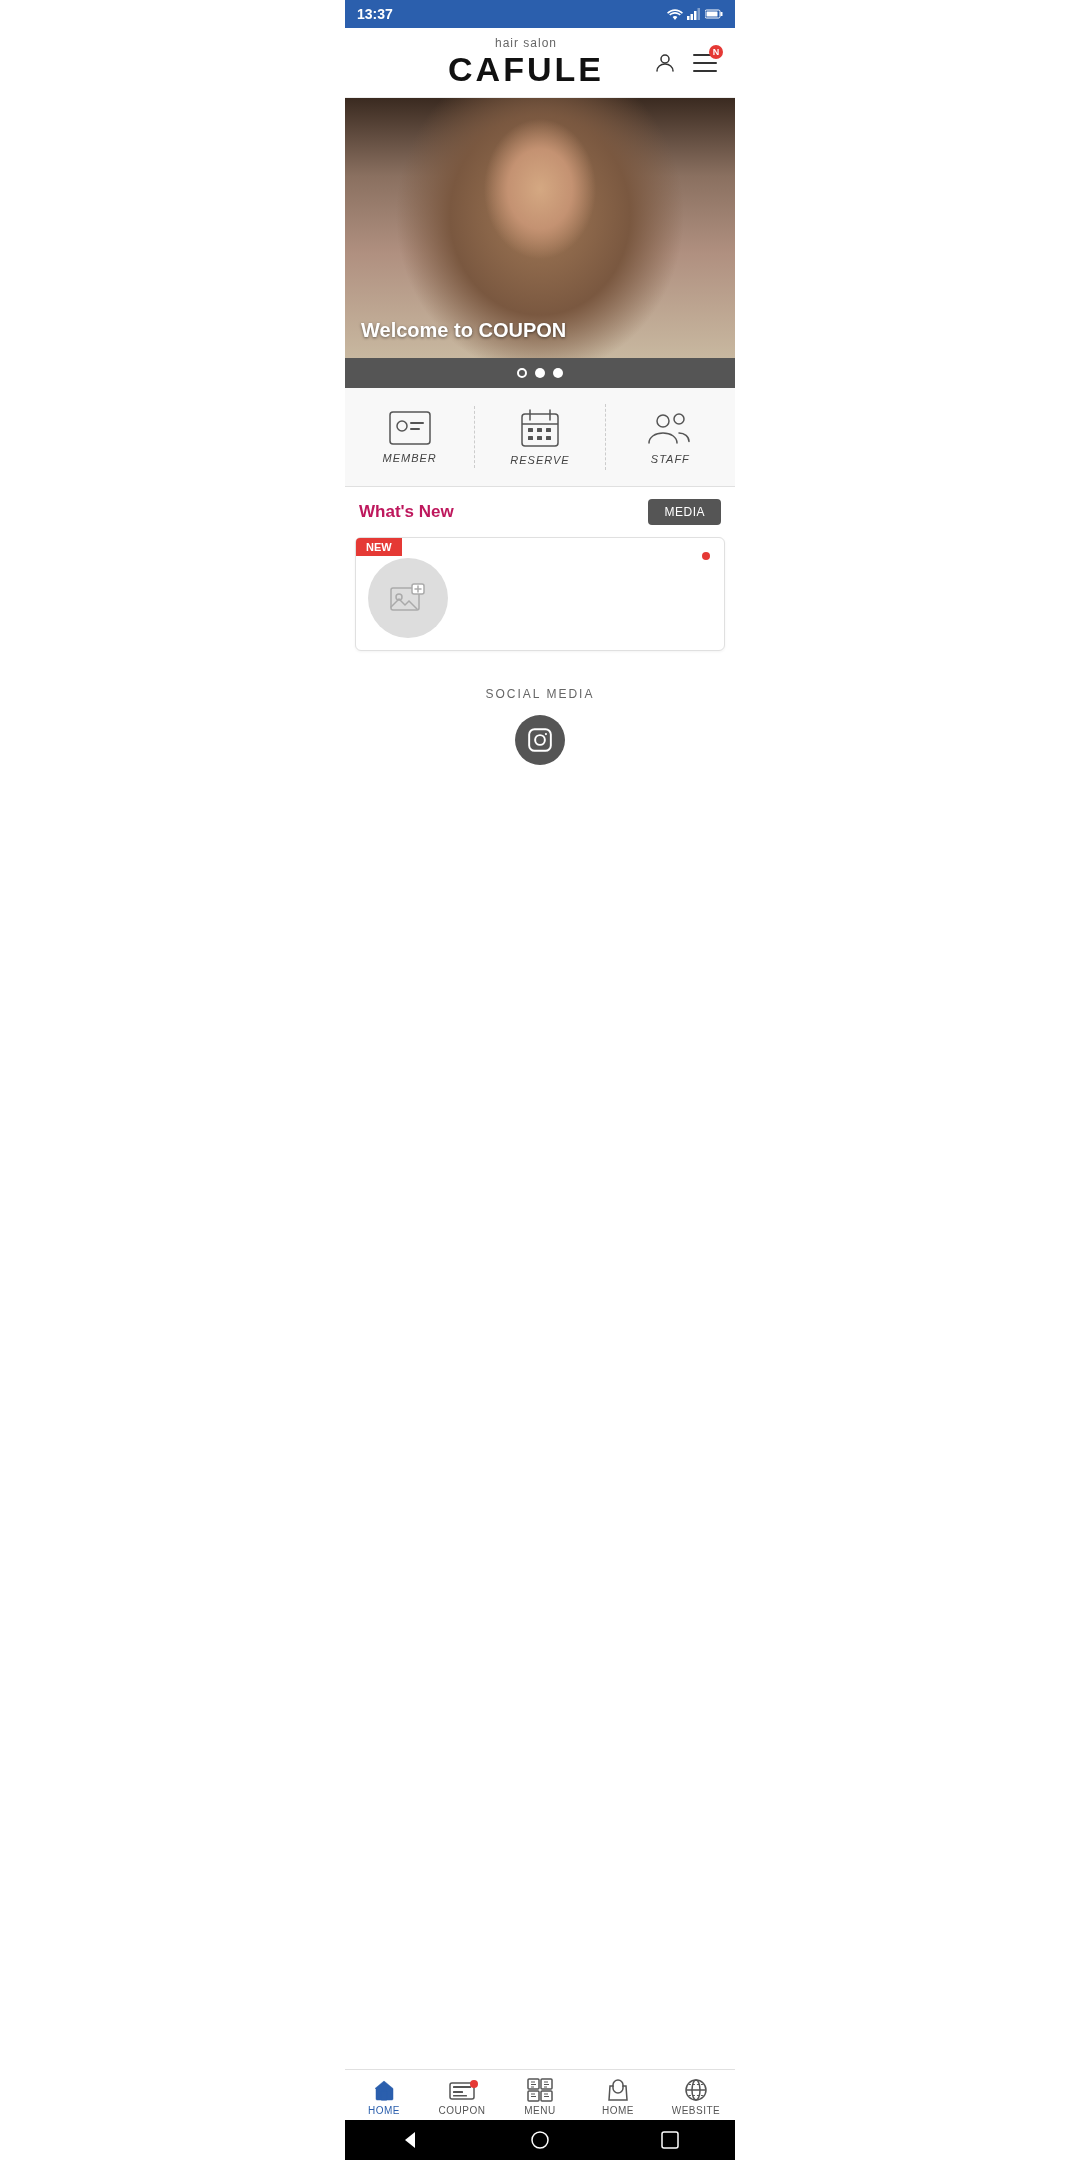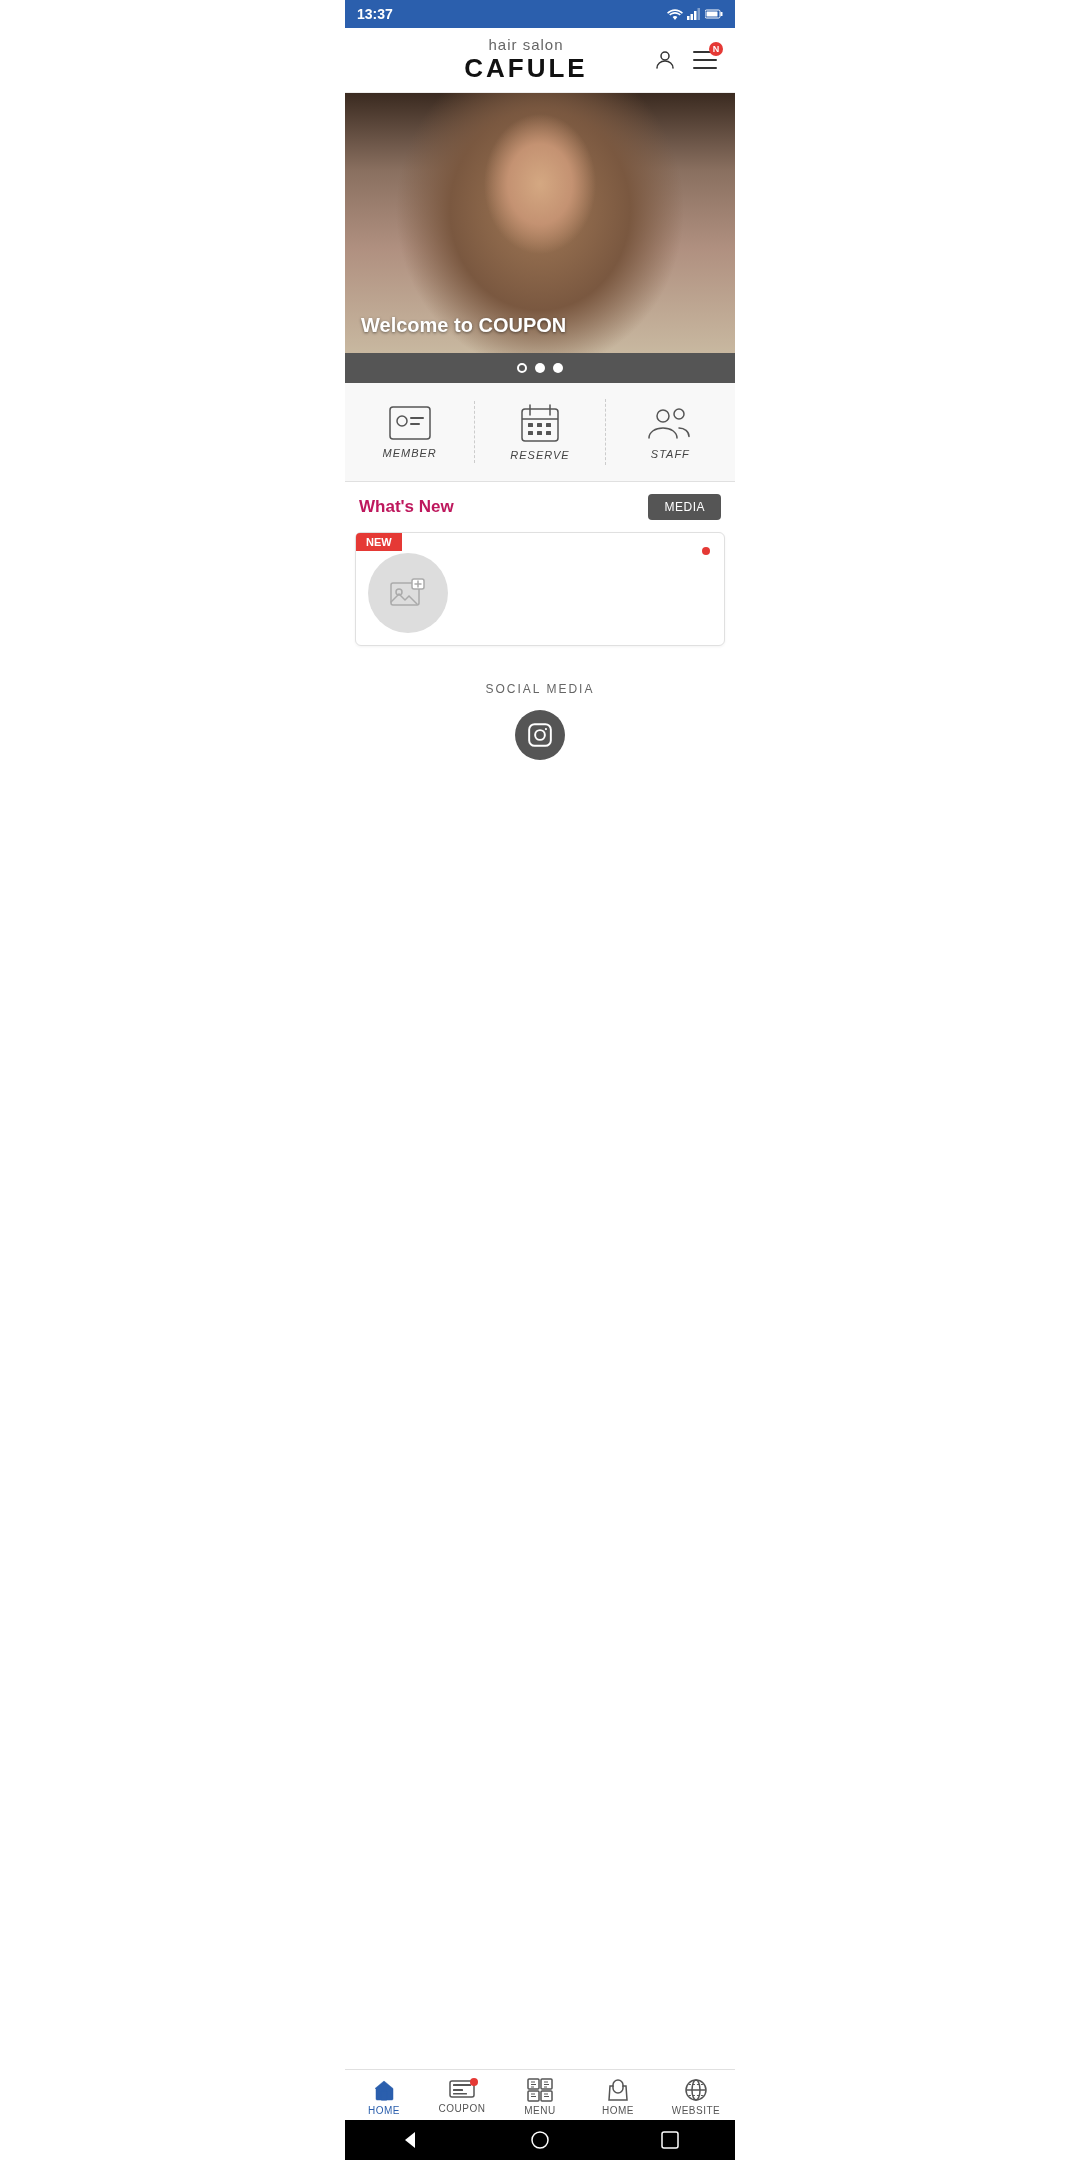--- a/index.html
+++ b/index.html
@@ -45,26 +45,26 @@
       align-items: center;
       padding: 8px 16px;
       border-bottom: 1px solid #eee;
     }
     .header-logo {
       display: flex;
       flex-direction: column;
       align-items: center;
     }
     .header-logo .subtitle {
-      font-size: 15px;
+      font-size: 12px;
       color: #666;
       letter-spacing: 1px;
     }
     .header-logo .brand {
-      font-size: 26px;
+      font-size: 34px;
       font-weight: 700;
       letter-spacing: 3px;
       color: #111;
     }
     .header-actions {
       display: flex;
       align-items: center;
       gap: 12px;
     }
     .header-icon {
@@ -292,21 +292,21 @@
     .bottom-nav {
       position: fixed;
       bottom: 40px;
       left: 50%;
       transform: translateX(-50%);
       width: 390px;
       background: #fff;
       border-top: 1px solid #e0e0e0;
       display: flex;
       justify-content: space-around;
-      align-items: flex-start;
+      align-items: flex-end;
       padding: 8px 0 4px;
       z-index: 100;
     }
     .bottom-nav-item {
       display: flex;
       flex-direction: column;
       align-items: center;
       gap: 3px;
       cursor: pointer;
       flex: 1;

